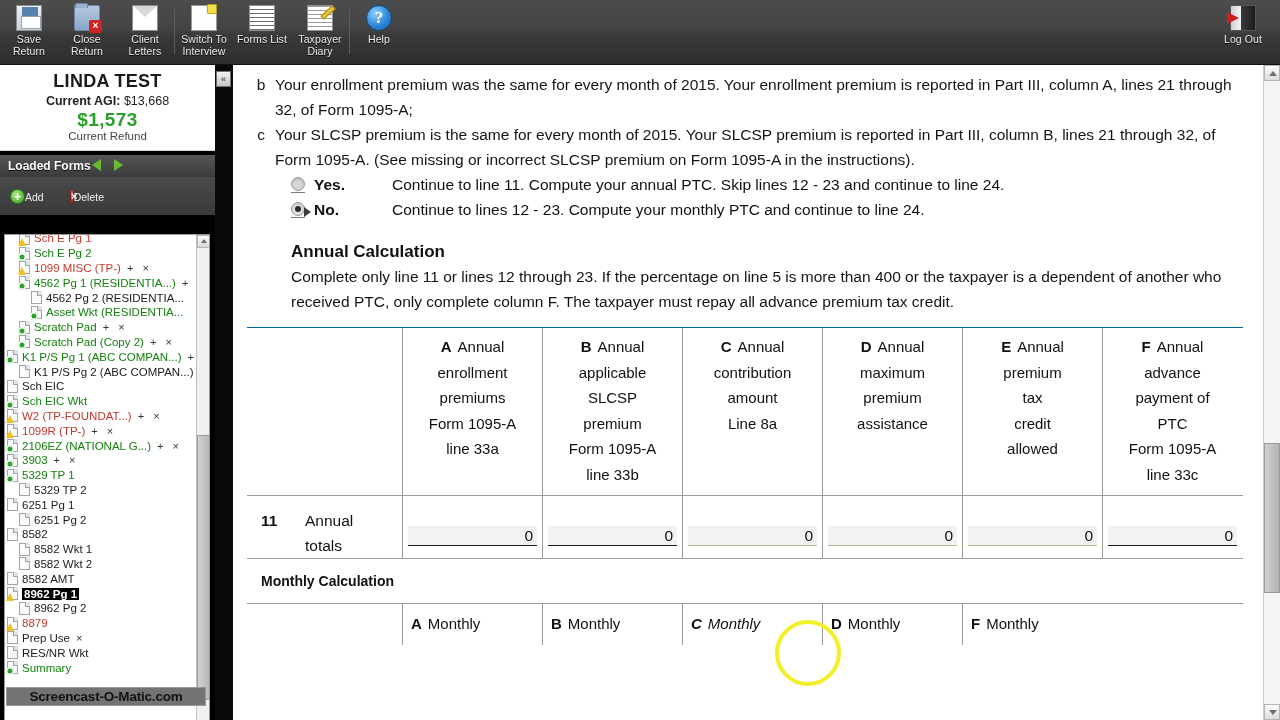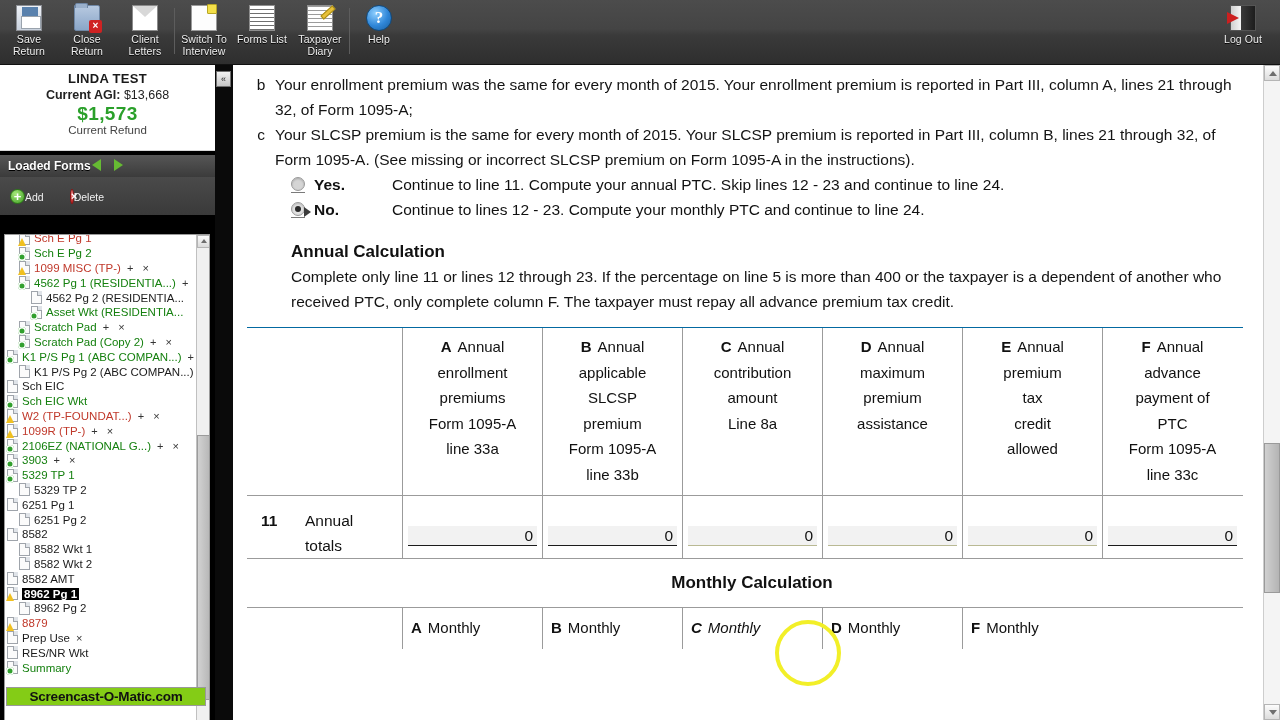--- a/index.html
+++ b/index.html
@@ -79,21 +79,21 @@
     background: linear-gradient(to bottom,#efefef,#c4c4c4); border:1px solid #7a7a7a;
     border-radius:2px; cursor:pointer;
   }
   .collapse-btn::after { content:'\25B2'; position:absolute; inset:0; font-size:7px; color:#2a2a2a;
     text-align:center; line-height:14px; }
 
   #refund-body {
     background:#fff; height:86px; text-align:center; padding-top:6px;
     border-bottom:1px solid #d8d8d8;
   }
-  #refund-name { font-size:13px; font-weight:bold; color:#1a1a1a; letter-spacing:.3px; }
+  #refund-name { font-size:18px; font-weight:bold; color:#1a1a1a; letter-spacing:.3px; }
   #refund-agi { font-size:12.5px; color:#222; margin-top:2px; }
   #refund-agi b { font-weight:bold; }
   #refund-amount { font-size:19px; color:#2aa02a; font-weight:bold; margin-top:1px; letter-spacing:.4px; }
   #refund-caption { font-size:11.5px; color:#444; margin-top:-1px; }
 
   #forms-head { margin-top:4px; }
   #forms-head .arrows { position:absolute; left:92px; top:4px; display:flex; gap:13px; }
   .arr { width:0; height:0; border-top:6px solid transparent; border-bottom:6px solid transparent; cursor:pointer; }
   .arr.left { border-right:9px solid #66bb33; }
   .arr.right { border-left:9px solid #66bb33; }
@@ -145,21 +145,21 @@
   #tree-sb .sb-up { top:0; }
   #tree-sb .sb-up::after, #tree-sb .sb-dn::after {
     content:''; position:absolute; left:3px; width:0; height:0;
     border-left:3px solid transparent; border-right:3px solid transparent; }
   #tree-sb .sb-up::after { top:3px; border-bottom:4px solid #6e6e6e; }
   #tree-sb .thumb { position:absolute; left:0; top:200px; width:13px; height:265px;
     background:linear-gradient(to right,#d2d2d2,#b8b8b8); border:1px solid #9c9c9c; cursor:pointer; }
 
   #watermark {
     position:absolute; left:6px; bottom:14px; width:200px; height:19px;
-    background:#84cc16; border:1px solid #999;
+    background:#737373; border:1px solid #999;
     font-size:13.5px; font-weight:bold; color:#111; text-align:center; line-height:18px;
     letter-spacing:-.2px;
   }
 
   
   #divider { position:absolute; left:215px; top:65px; width:18px; height:655px; background:#0a0a0a; }
   #divider .dbtn {
     position:absolute; left:1px; top:6px; width:15px; height:16px;
     background:linear-gradient(to bottom,#f2f2f2,#c6c6c6); border:1px solid #6f6f6f;
     font-size:9px; text-align:center; line-height:14px; color:#222; cursor:pointer;
@@ -207,21 +207,21 @@
   .r11-lbl { display:flex; font-size:15.5px; line-height:25px; padding:12px 0 0 14px; }
   .r11-lbl .n { width:44px; font-weight:bold; }
   .field-wrap { padding:30px 5px 5px 5px; }
   .field {
     height:20px; background:#f2f2f2; border:none; border-bottom:1.5px solid #1c1c1c;
     text-align:right; font-size:15.5px; line-height:20px; padding-right:4px; color:#111;
     font-family:"Liberation Sans", sans-serif; width:100%;
   }
   .field.olive { border-bottom-color:#b9b993; }
 
-  .monthly-hdr { font-size:17px; font-weight:bold; padding:14px 0 14px 14px;text-align:center; }
+  .monthly-hdr { font-size:14px; font-weight:bold; padding:14px 0 14px 14px; }
 
   .tbl2 { border-top:1px solid #9b9b9b; display:flex; }
   .tbl2 .c { border-left:1px solid #9b9b9b; }
   .tbl2 .c:first-child { border-left:none; }
   .tbl2 .hdr-cell { padding-top:7px; font-size:15px; }
 
   
   #doc-sb { position:absolute; right:0; top:0; width:17px; height:655px;
     background:#f4f4f4; border-left:1px solid #cdcdcd; }
   #doc-sb .sb-up, #doc-sb .sb-dn {

